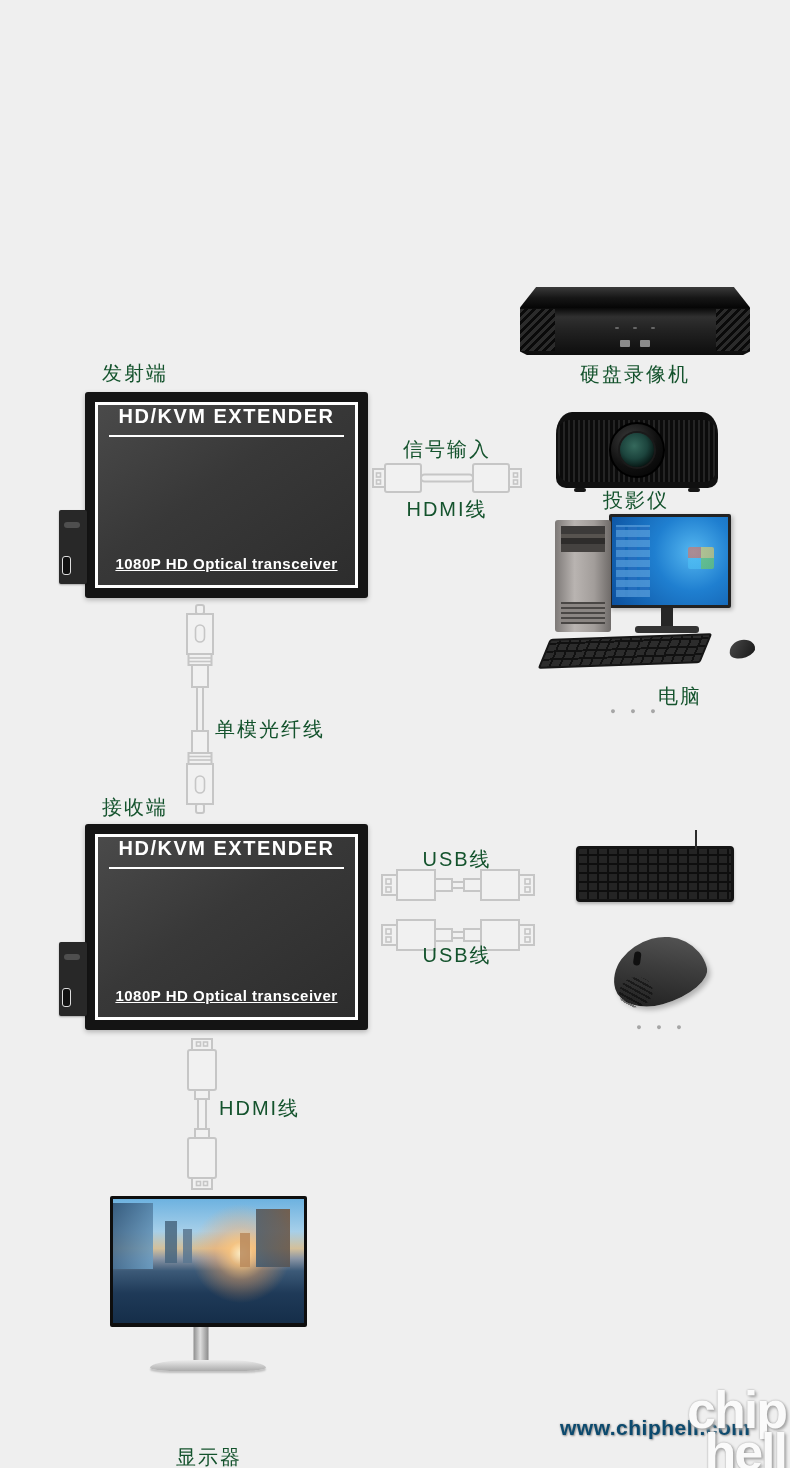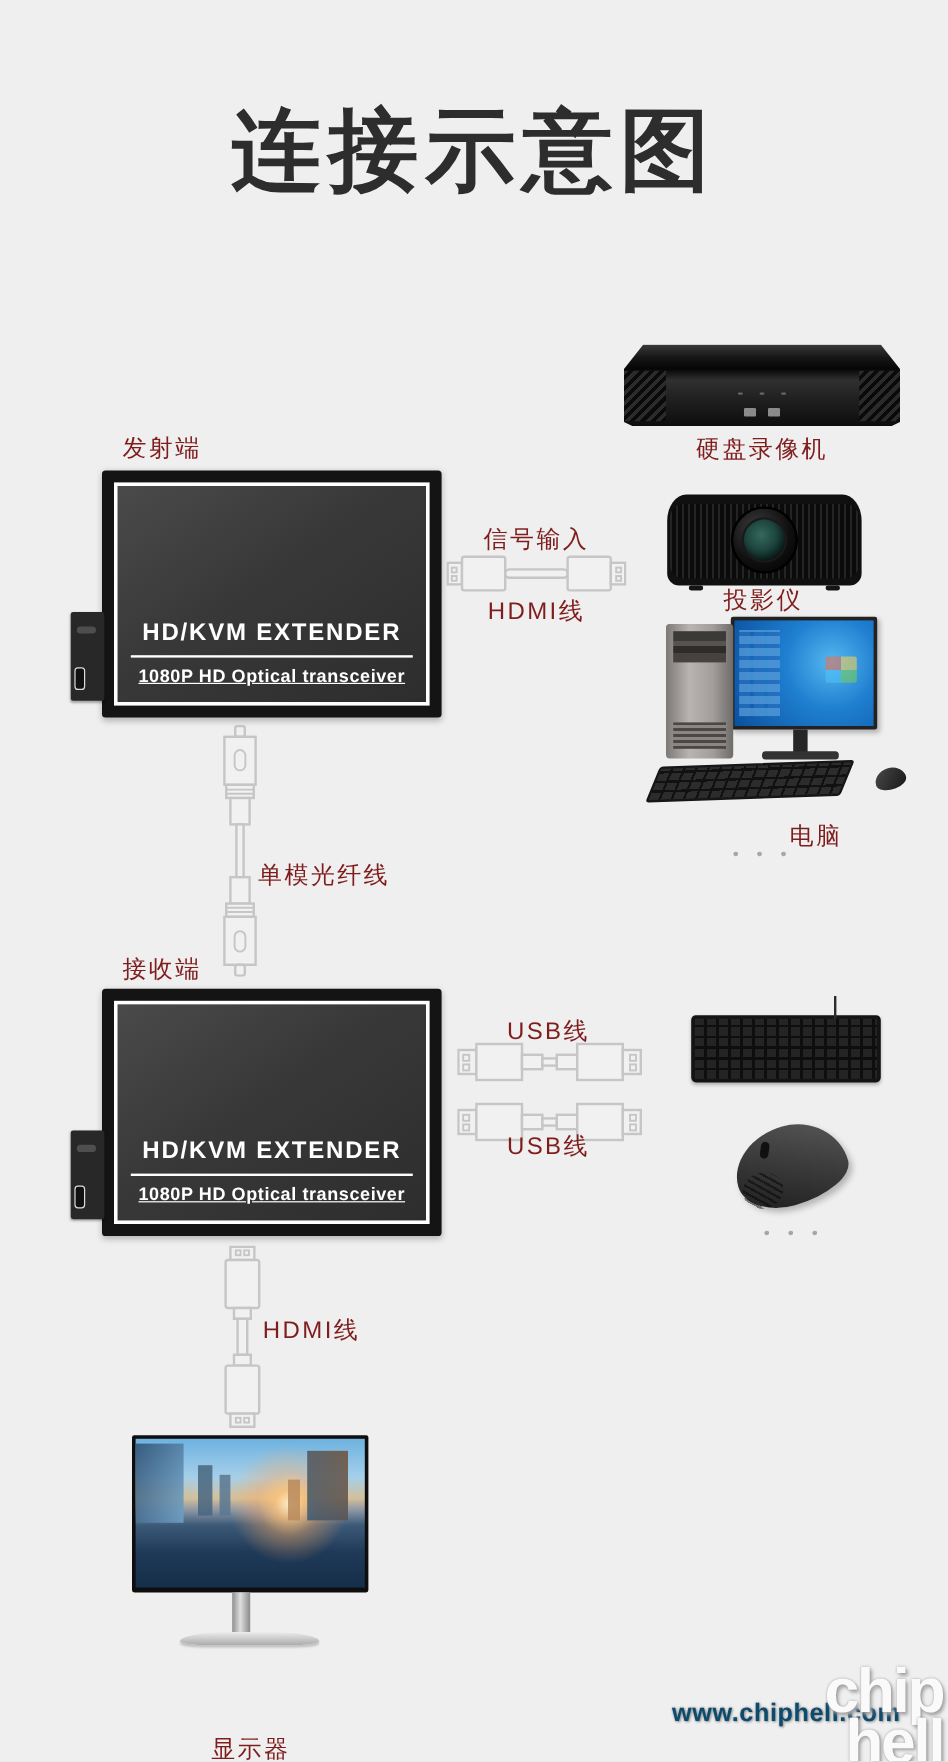--- a/index.html
+++ b/index.html
@@ -8,29 +8,29 @@
   .page { position:relative; width:790px; height:1468px; margin:0 auto;
           background:#efefef; overflow:hidden; }
 
   
   .title { position:absolute; top:76px; left:0; width:100%; text-align:center;
            font-size:75px; font-weight:900; color:#2d2d2d; letter-spacing:6px; }
   .subtitle { position:absolute; top:191px; left:0; width:100%; text-align:center;
               font-size:25px; color:#333; letter-spacing:1px; }
 
   
-  .lbl { position:absolute; font-size:20px; color:#7f1d1d; letter-spacing:2px; white-space:nowrap; }
+  .lbl { position:absolute; font-size:20px; color:#14532d; letter-spacing:2px; white-space:nowrap; }
   .lbl.center { transform:translateX(-50%); }
 
   
   .extender { position:absolute; width:283px; height:206px; background:#141414;
               border-radius:3px; padding:10px; box-shadow:0 2px 5px rgba(0,0,0,.25); }
   .extender-inner { width:100%; height:100%; border:3px solid #fff;
                     background:linear-gradient(145deg,#4a4a4a 0%,#383838 45%,#2d2d2d 100%);
-                    display:flex; flex-direction:column; justify-content:flex-end;
+                    display:flex; flex-direction:column; justify-content:space-between;
                     align-items:center; padding-bottom:13px; }
   .ext-name { color:#fff; font-size:20px; font-weight:bold; letter-spacing:1.5px;
               border-bottom:2px solid #fff; padding:0 10px 7px; white-space:nowrap; }
   .ext-sub { color:#fff; font-size:15px; font-weight:bold; letter-spacing:.5px;
              margin-top:7px; white-space:nowrap;text-decoration:underline; }
   .ext-lug { position:absolute; left:-26px; top:118px; width:28px; height:74px;
              background:#282828; border-radius:2px; box-shadow:0 1px 2px rgba(0,0,0,.3); }
   .ext-lug::before { content:""; position:absolute; top:12px; left:5px; width:16px; height:6px;
                      background:#4e4e4e; border-radius:3px; }
   .ext-lug::after { content:""; position:absolute; bottom:9px; left:3px; width:7px; height:17px;
@@ -151,21 +151,20 @@
             text-shadow:0 0 2px #9a9a9a,1px 1px 2px #9a9a9a; }
   .wm-logo { position:absolute; right:4px; bottom:-6px; text-align:right; line-height:.82;
              font-size:52px; font-weight:900; color:#fafafa; letter-spacing:-2px;
              text-shadow:0 0 2px #9a9a9a,2px 2px 3px #a8a8a8; }
 </style>
 </head>
 <body>
 
 <div class="page">
 
-  <div class="title">连接示意图</div>
 
   <div class="lbl" style="left:102px;top:360px;">发射端</div>
   <div class="extender" style="left:85px;top:392px;">
     <div class="ext-lug"></div>
     <div class="extender-inner">
       <div class="ext-name">HD/KVM EXTENDER</div>
       <div class="ext-sub">1080P HD Optical transceiver</div>
     </div>
   </div>
 

